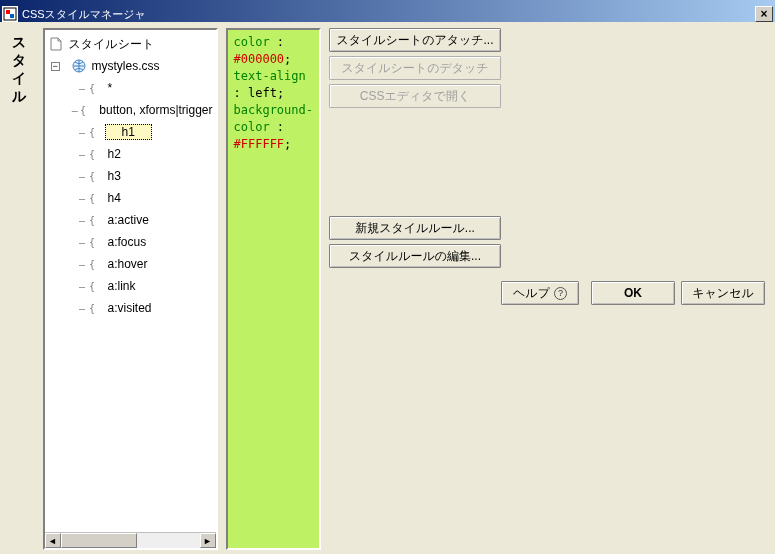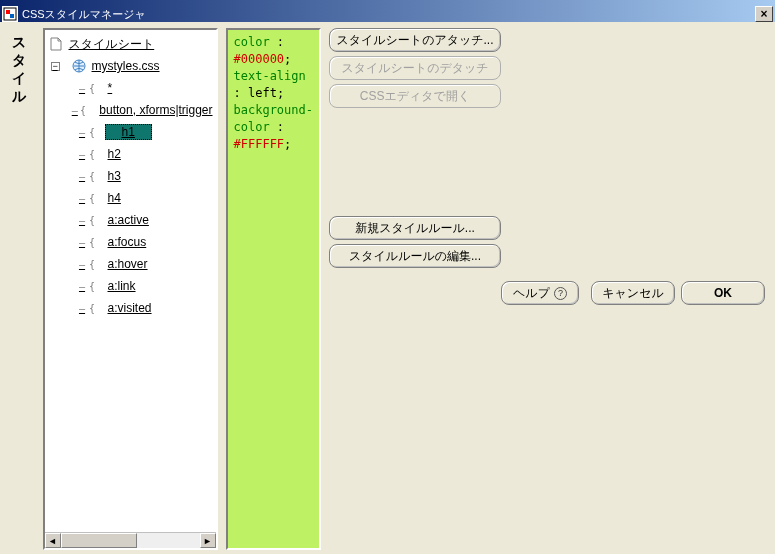--- a/index.html
+++ b/index.html
@@ -60,32 +60,32 @@
     background:#fff;
     display:flex; flex-direction:column;
     overflow:hidden;
     position:relative;
   }
   .tree-scroll {
     flex:1; overflow:hidden;
     font-size:12px;
     padding:3px 0 0 3px;
   }
-  .tree-node { display:flex; align-items:center; height:22px; white-space:nowrap;text-decoration:underline;}
+  .tree-node { display:flex; align-items:center; height:22px; white-space:nowrap;}
   .tw { display:inline-flex; align-items:center; }
   .exp {
     width:9px; height:9px; border:1px solid #808080; background:#fff;
     display:inline-flex; align-items:center; justify-content:center;
     font-size:9px; line-height:1; color:#000; margin:0 3px;
   }
   .dash { width:9px; display:inline-block; text-align:center; color:#808080; font-size:11px;}
   .node-icon { width:14px; height:14px; margin:0 3px 0 1px; display:inline-flex; align-items:center; justify-content:center;}
   .doc-icon svg, .css-file-icon svg, .rule-icon svg { width:14px; height:14px; }
   .node-label { padding:1px 3px; }
-  .node-label.selected { background:#0f766e; border:1px dotted #000; padding:0 16px;}
+  .node-label.selected { background:#fef9c3; border:1px dotted #000; padding:0 16px;}
   .hscroll {
     height:16px; background:#e8e8e8;
     display:flex; align-items:stretch;
     border-top:1px solid #c0c0c0;
   }
   .hs-btn {
     width:16px; background:#d4d0c8;
     border:1px solid #fff; border-right-color:#808080; border-bottom-color:#808080;
     display:flex; align-items:center; justify-content:center; font-size:9px; color:#000;
   }
@@ -109,21 +109,21 @@
   .val-plain { color:#000; }
   .semi { color:#000; }
   .side-buttons {
     width:172px;
     display:flex; flex-direction:column; gap:4px;
   }
   .btn {
     height:24px;
     background:#ece9d8;
     border:1px solid #808080;
-    border-radius:8px;
+    border-radius:1px;
     font-size:12px;
     font-family:inherit;
     display:flex; align-items:center; justify-content:center;
     text-align:center;
     box-shadow: inset 1px 1px 0 #fff, inset -1px -1px 0 #c0c0c0;
     cursor:default;
   }
   .btn.disabled { color:#a0a0a0; box-shadow: inset 1px 1px 0 #fff; border-color:#b0b0b0;}
   .spacer { height:100px; }
   .bottom-row {
@@ -320,16 +320,16 @@
       <div class="btn">スタイルルールの編集...</div>
     </div>
   </div>
 
   <div class="bottom-row">
     <div class="btn help">
       <span>ヘルプ</span>
       <span class="circled">?</span>
     </div>
     <div class="flex"></div>
+    <div class="btn ok">OK</div>
     <div class="btn">キャンセル</div>
-    <div class="btn ok">OK</div>
   </div>
 </div>
 
 </body></html>

